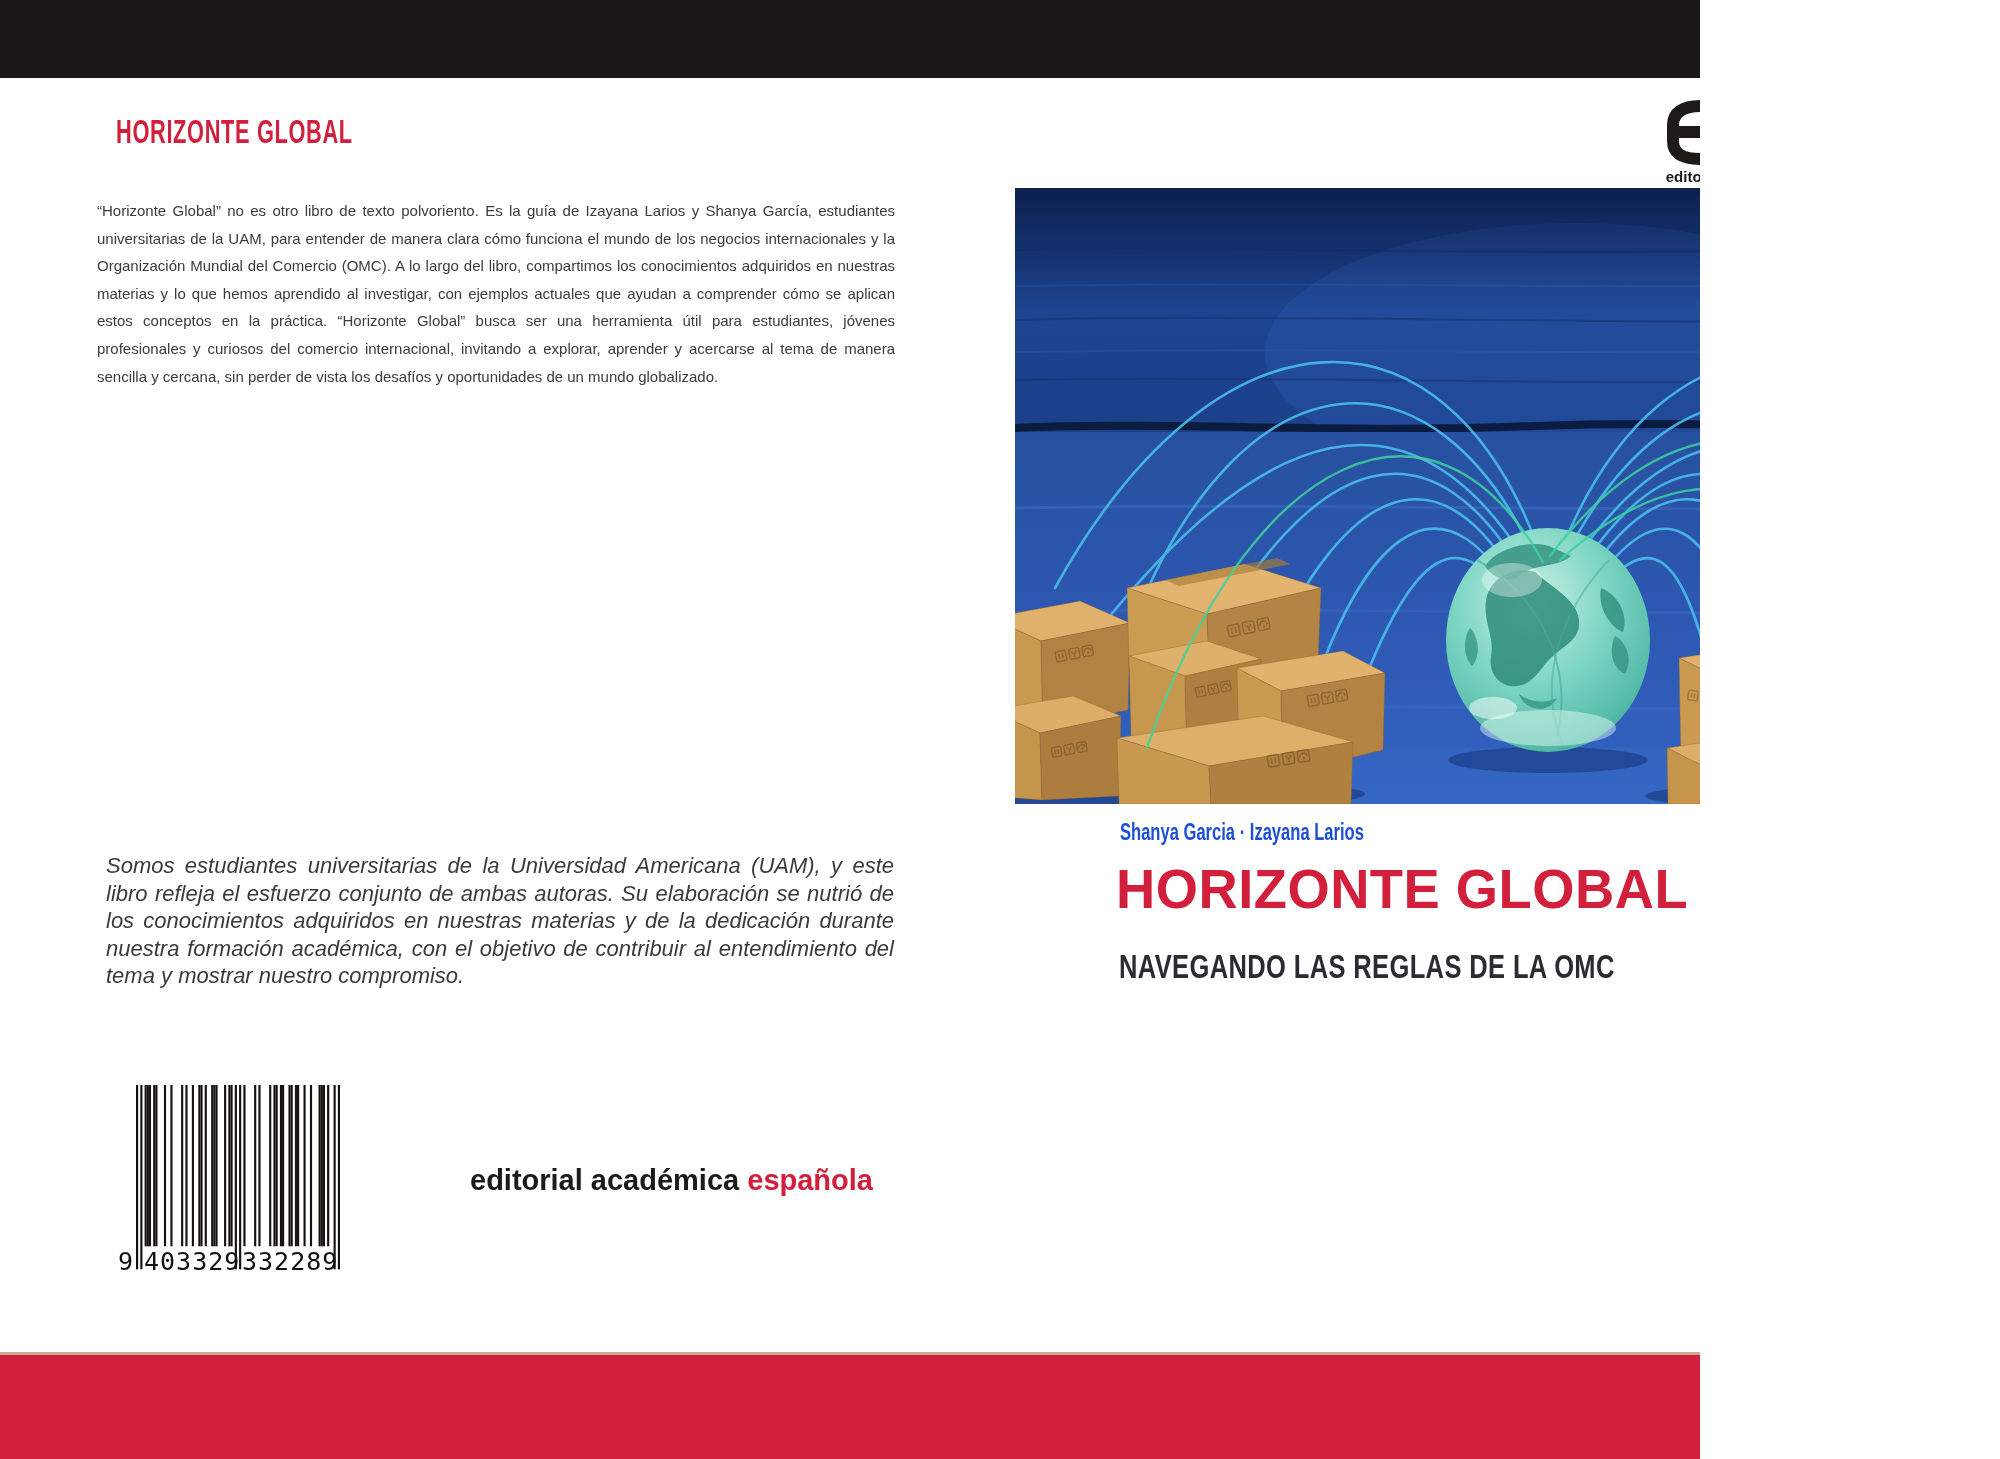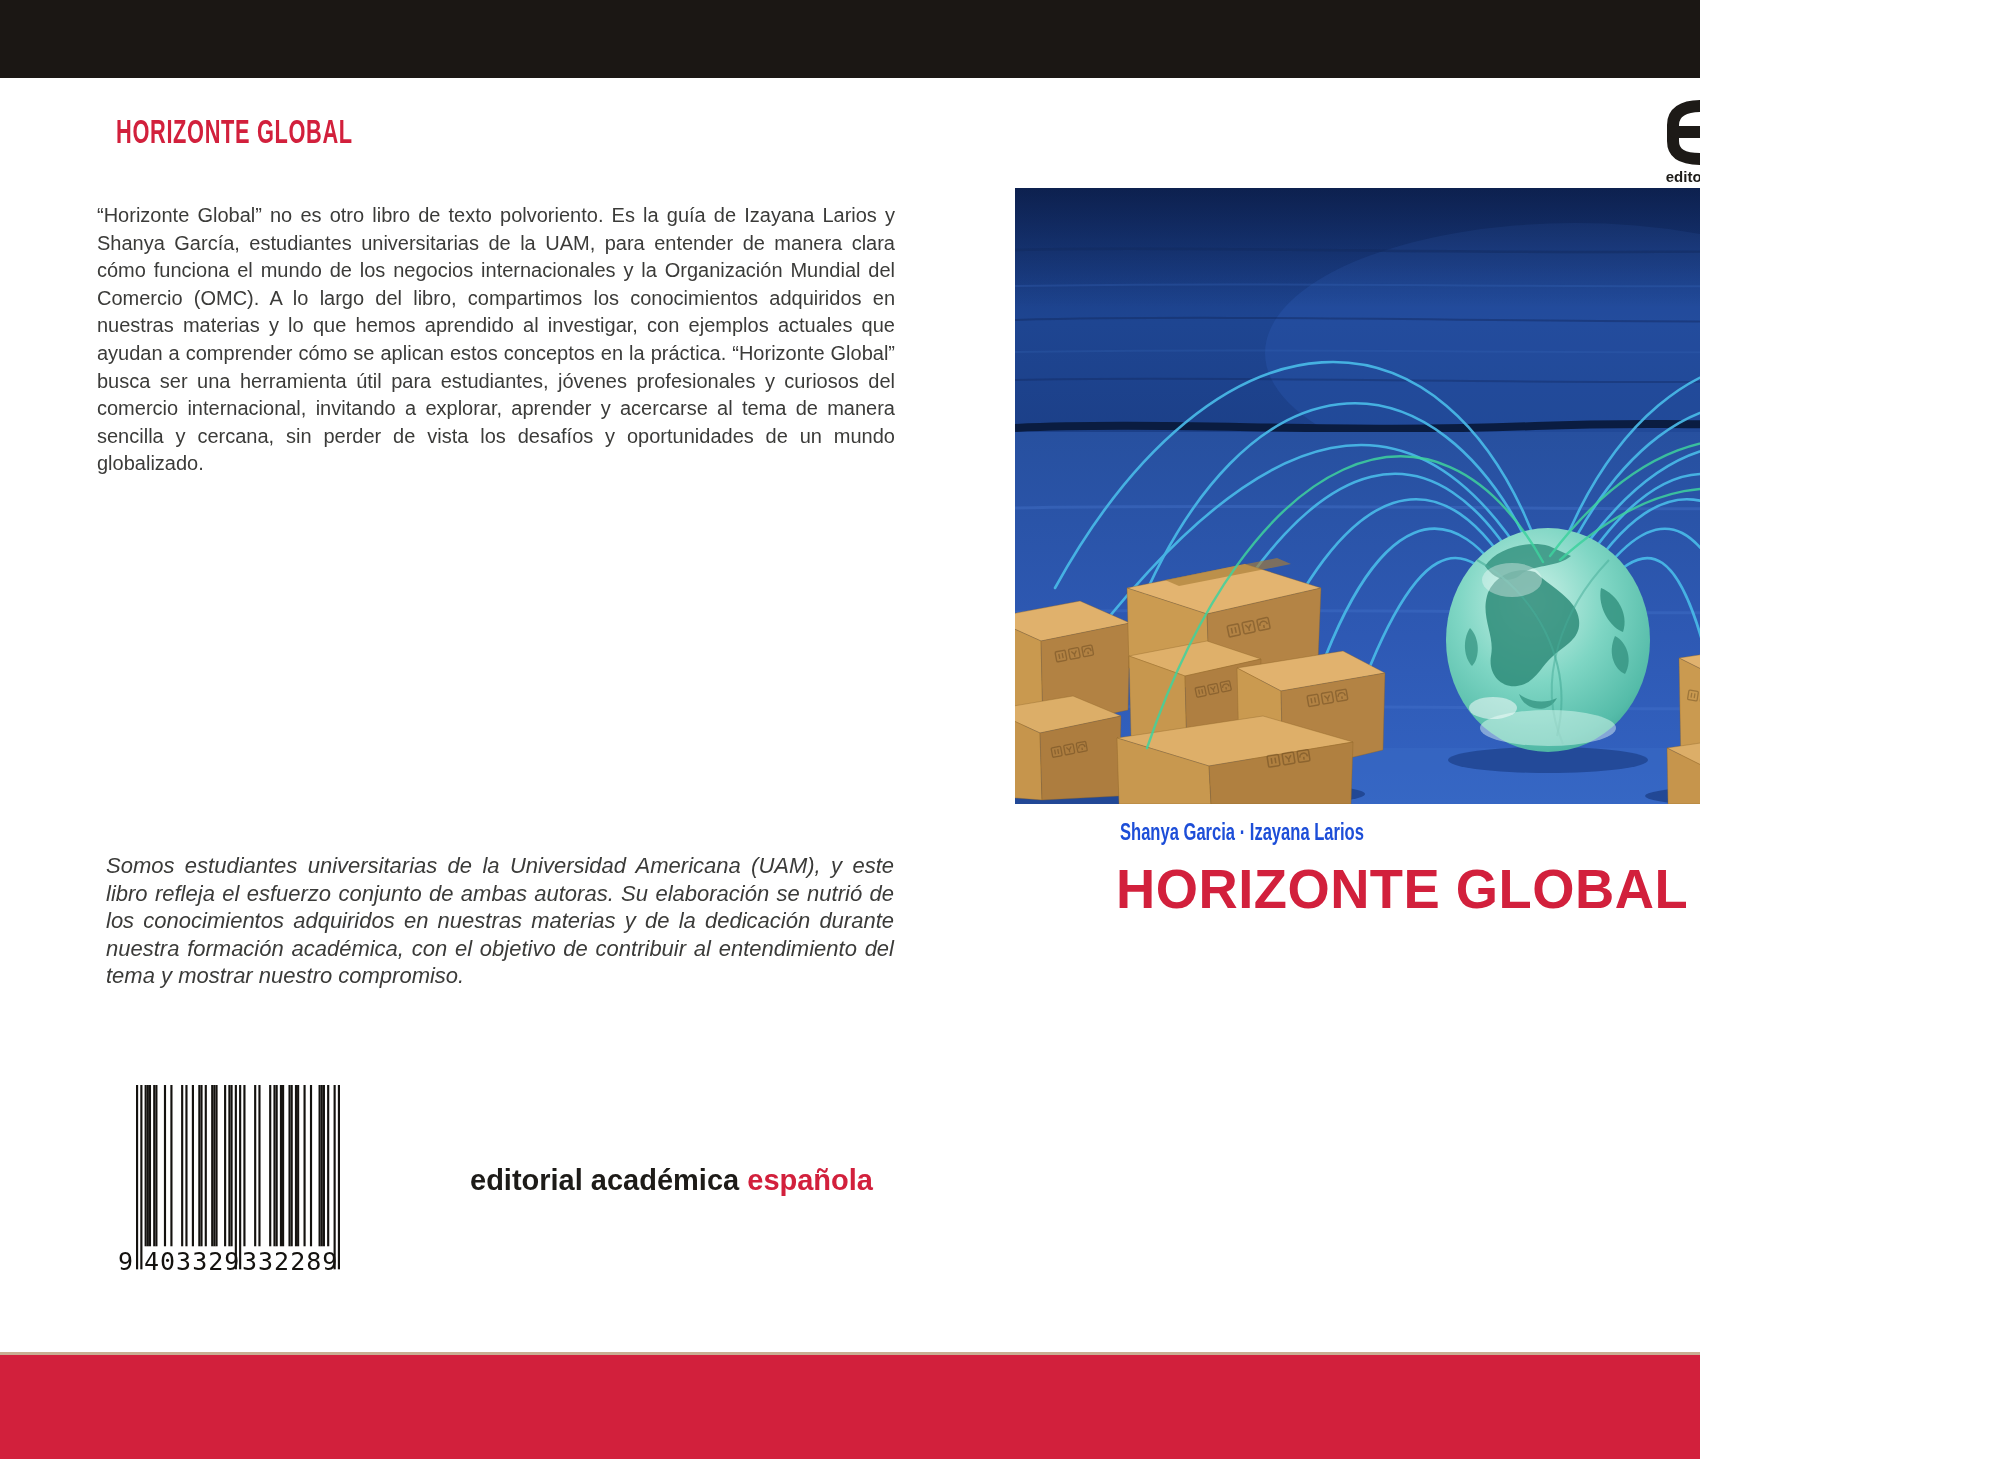--- a/index.html
+++ b/index.html
@@ -6,21 +6,21 @@
   .cover{position:relative;width:1700px;height:1459px;background:#ffffff;overflow:hidden;
          font-family:"Liberation Sans",sans-serif;}
   .abs{position:absolute;}
   
   .top-bar{left:0;top:0;width:2000px;height:78px;background:#1b1714;}
   .bottom-bar{left:0;top:1352px;width:2000px;height:107px;background:#d2203c;border-top:3px solid #c9ad92;box-sizing:border-box;}
   
   .back-title{left:116px;top:114px;font-size:33px;font-weight:bold;color:#d2203c;
               letter-spacing:1px;line-height:1.1;white-space:nowrap;}
   .squeeze{display:inline-block;transform-origin:0 0;}
-  .back-par{left:97px;top:182px;width:798px;font-size:20px;line-height:27.6px;color:#3b3b39;
+  .back-par{left:97px;top:182px;width:798px;font-size:15px;line-height:27.6px;color:#3b3b39;
             text-align:justify;text-justify:inter-word;}
   .back-par2{left:106px;top:830px;width:788px;font-size:22px;line-height:27.6px;color:#3b3b39;
              text-align:justify;font-style:italic;}
   
   .barcode{left:120px;top:1085px;width:240px;height:200px;}
   .barcode svg{position:absolute;left:16px;top:0;}
   .bc-digit{position:absolute;top:162px;font-family:"DejaVu Sans Mono",monospace;
             font-size:25px;color:#14120f;}
   .bc-lead{left:-2px;}
   .bc-g1{left:24px;width:94px;text-align:center;letter-spacing:1px;}
@@ -303,16 +303,19 @@
   </div>
 
   <div class="abs authors">
     <span class="squeeze" style="transform:scaleX(0.72);">Shanya Garcia · Izayana Larios</span>
   </div>
 
   <div class="abs front-title">
     <span class="squeeze" style="transform:scaleX(0.97);">HORIZONTE GLOBAL</span>
   </div>
 
+  <div class="abs front-subtitle">
+    <span class="squeeze" style="transform:scaleX(0.75);">NAVEGANDO LAS REGLAS DE LA OMC</span>
+  </div>
 
   <div class="abs bottom-bar"></div>
 
 </div>
 
 </body></html>

